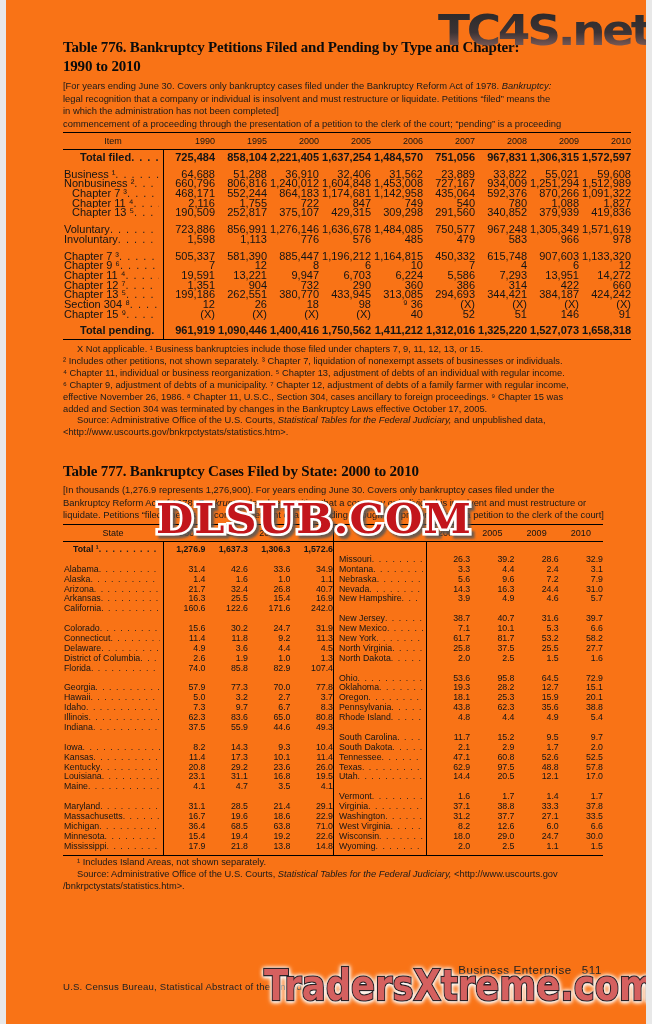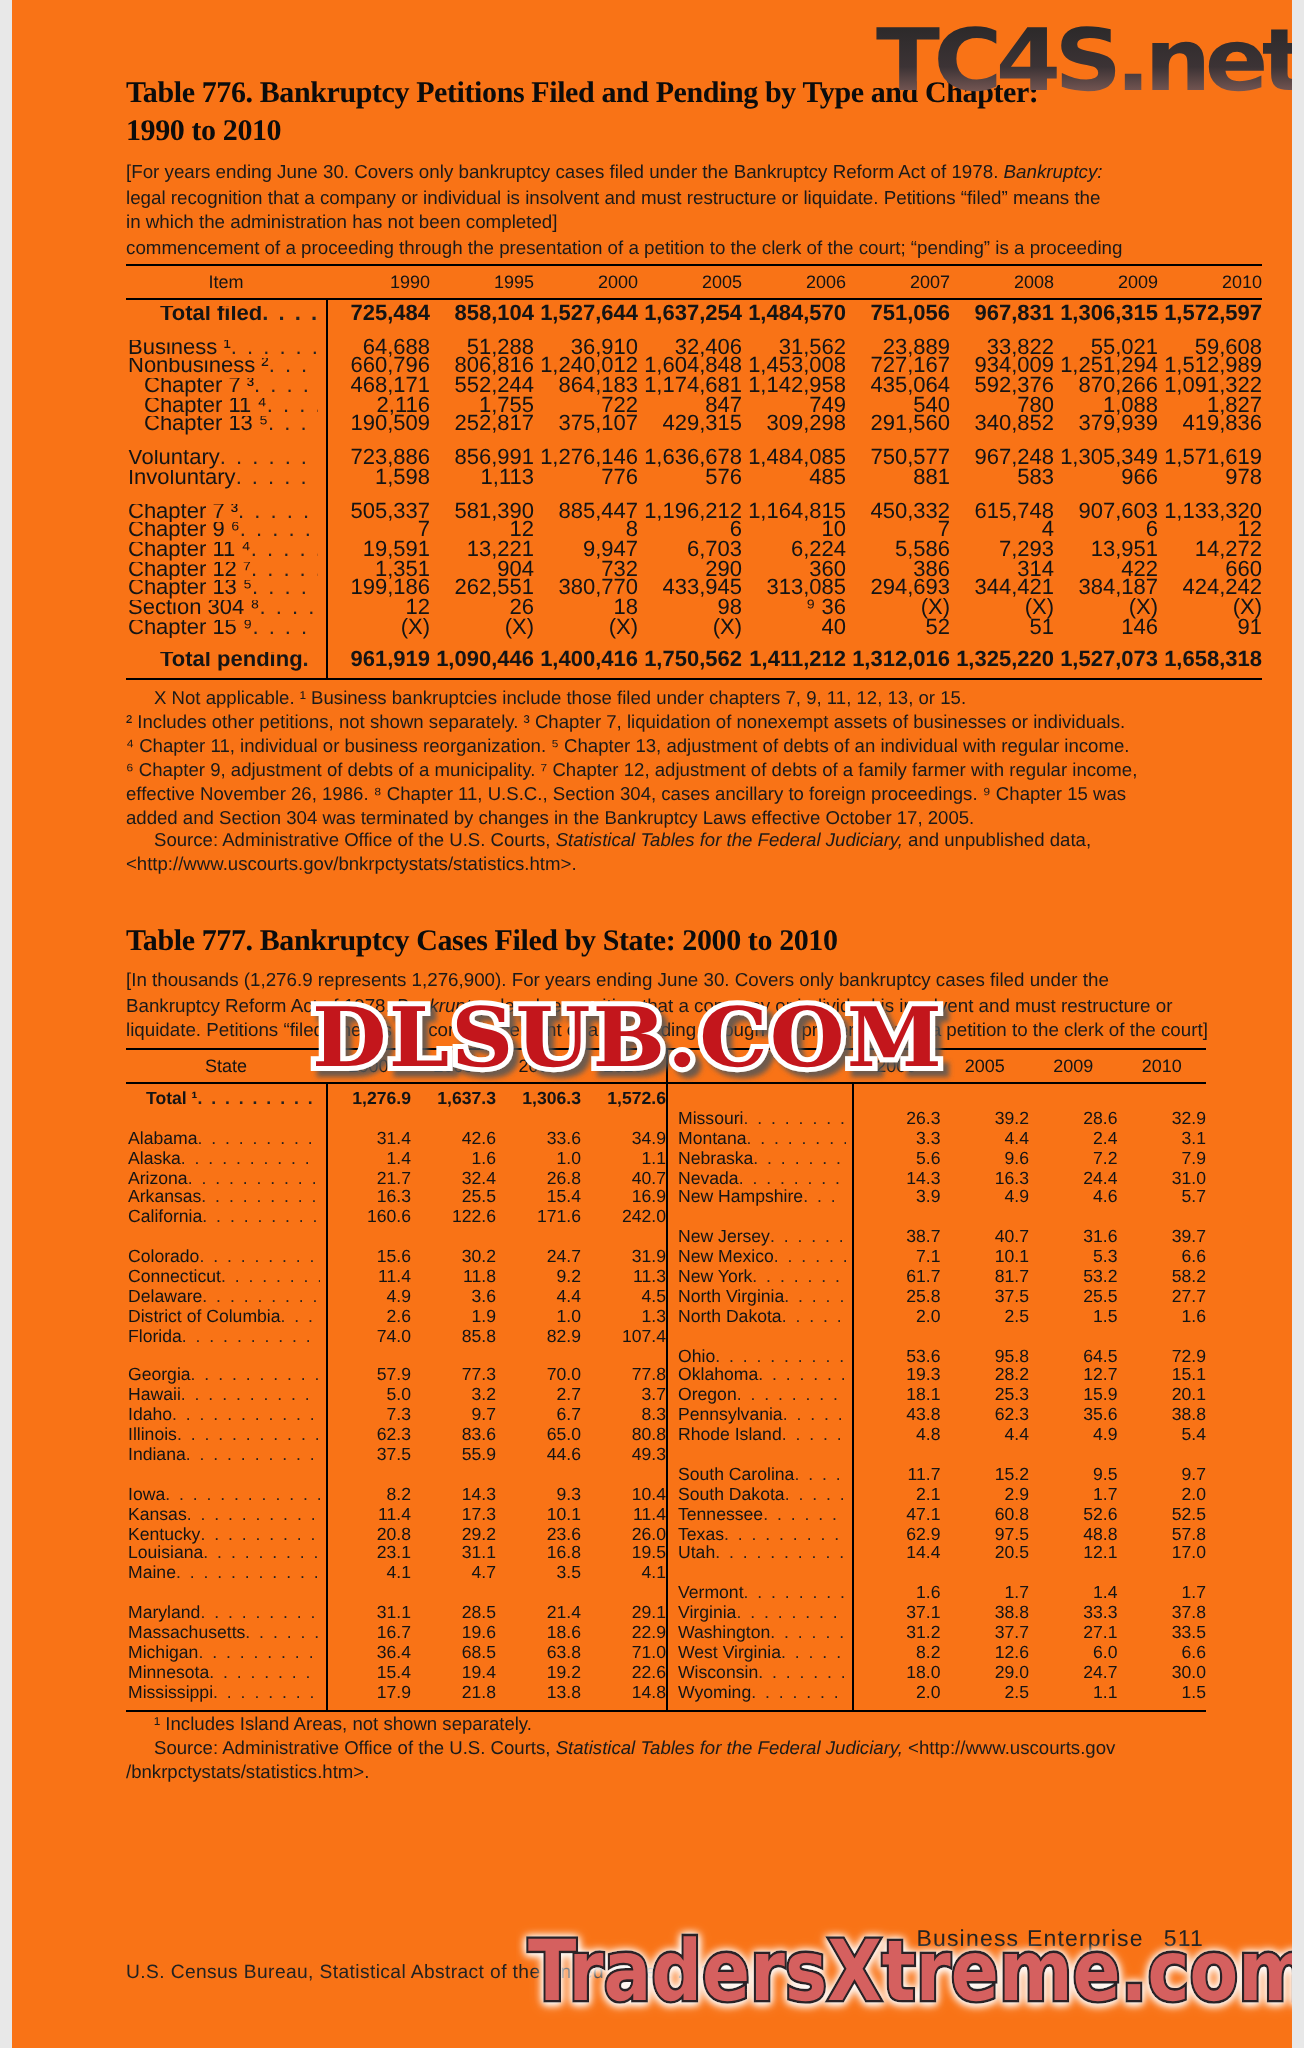--- a/index.html
+++ b/index.html
@@ -115,21 +115,21 @@
       </div>
     <div class="body776" id="t776-body">
       <div class="vline" style="left:100px;"></div>
     <div class="trow b">
           <div class="stub">
             <span class="lbl">Total filed</span>
             <span class="dots"></span>
           </div>
           <div class="cell">725,484</div>
           <div class="cell">858,104</div>
-          <div class="cell">1,527,644</div>
+          <div class="cell">2,221,405</div>
           <div class="cell">1,637,254</div>
           <div class="cell">1,484,570</div>
           <div class="cell">751,056</div>
           <div class="cell">967,831</div>
           <div class="cell">1,306,315</div>
           <div class="cell">1,572,597</div>
         </div>
         <div class="trow gap"></div>
         <div class="trow">
           <div class="stub">
@@ -225,21 +225,21 @@
         <div class="trow">
           <div class="stub">
             <span class="lbl">Involuntary</span>
             <span class="dots"></span>
           </div>
           <div class="cell">1,598</div>
           <div class="cell">1,113</div>
           <div class="cell">776</div>
           <div class="cell">576</div>
           <div class="cell">485</div>
-          <div class="cell">881</div>
+          <div class="cell">479</div>
           <div class="cell">583</div>
           <div class="cell">966</div>
           <div class="cell">978</div>
         </div>
         <div class="trow gap"></div>
         <div class="trow">
           <div class="stub">
             <span class="lbl">Chapter 7 ³</span>
             <span class="dots"></span>
           </div>

